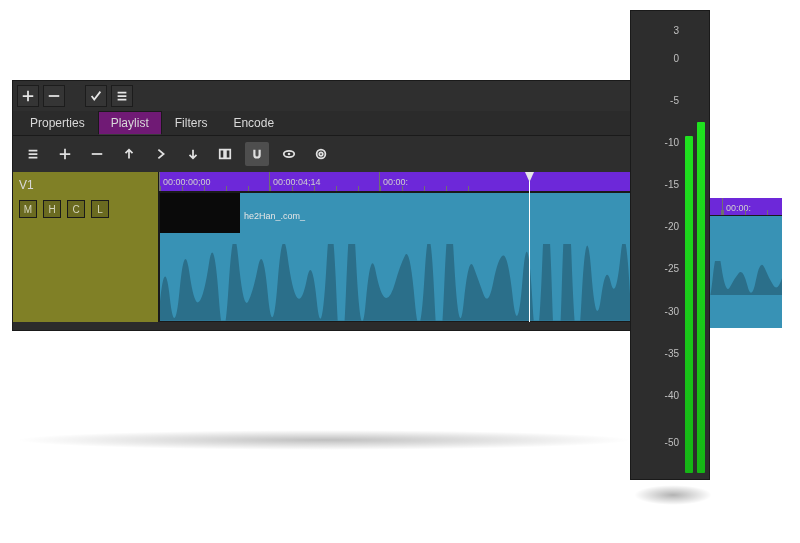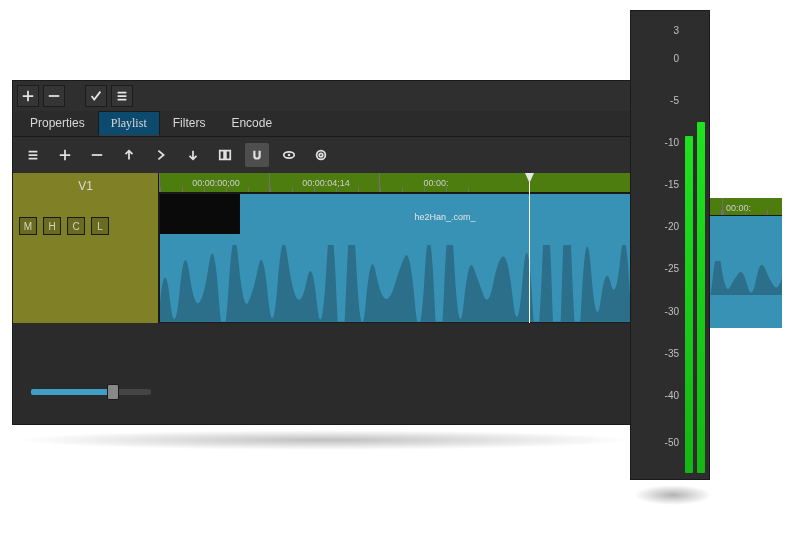--- a/index.html
+++ b/index.html
@@ -8,25 +8,24 @@
     background: #ffffff;
     font-family: -apple-system, Segoe UI, Helvetica, Arial, sans-serif;
     font-size: 12px;
     position: relative;
     overflow: hidden;
   }
 
   .panel {
     position: absolute;
     left: 12px; top: 80px;
-    width: 620px; height: 345px;
+    width: 620px; height: 251px;
     background: #2b2b2b;
     border: 1px solid #1a1a1a;
     overflow: hidden;
-    text-align: center;
   }
   .panel-shadow {
     position:absolute;
     left:14px; top:430px;
     width:620px; height:20px;
     background: radial-gradient(ellipse at center, rgba(0,0,0,0.25) 0%, rgba(0,0,0,0) 70%);
   }
 
   
   .topbar {
@@ -53,24 +52,23 @@
   }
   .tab {
     padding:4px 12px;
     color:#d9d9d9;
     background:#2b2b2b;
     border:1px solid transparent;
     cursor:pointer;
     font-size:12px;
   }
   .tab.active {
-    background:#0c4a6e;
+    background:#701a75;
     border:1px solid #1a1a1a;
     border-bottom:1px solid #3a3a3a;
-    font-family:Liberation Serif, serif;
   }
 
   
   .tl-toolbar {
     display:flex; gap:8px;
     padding:6px 8px;
     background:#2e2e2e;
     align-items:center;
   }
   .tl-toolbar .iconbtn {
@@ -90,42 +88,42 @@
     position:relative;
     height:150px;
     display:flex;
   }
   .track-header {
     width:146px;
     background:#808026;
     padding:6px;
     color:#d9d9d9;
     border-right:1px solid #1a1a1a;
-    display:flex; flex-direction:column; gap:24px;
+    display:flex; flex-direction:column; gap:8px;
   }
   .track-name { font-size:12px; }
   .track-chips { display:flex; gap:6px; }
   .chip {
     width:18px; height:18px;
     background:#6a6a20;
     border:1px solid #1a1a1a;
     display:flex; align-items:center; justify-content:center;
     font-size:10px; color:#d6d6bd;
     cursor:pointer;
   }
 
   .track-lane {
     flex:1;
     position:relative;
     overflow:hidden;
     background:#2e2e2e;
   }
   .ruler {
     height:20px;
-    background:#4d7c0f;
+    background:#6d28d9;
     display:flex;
     font-size:9px;
     color:#cfcfcf;
     border-bottom:1px solid #1a1a1a;
   }
   .tick { flex:0 0 110px; border-left:1px solid #707070; padding-left:3px; line-height:20px; position:relative;}
   .tick::after { content:''; position:absolute; bottom:0; left:0; width:100%; height:5px; background:repeating-linear-gradient(90deg,#707070 0 1px,transparent 1px 22px);}
 
   .clip {
     position:absolute;

